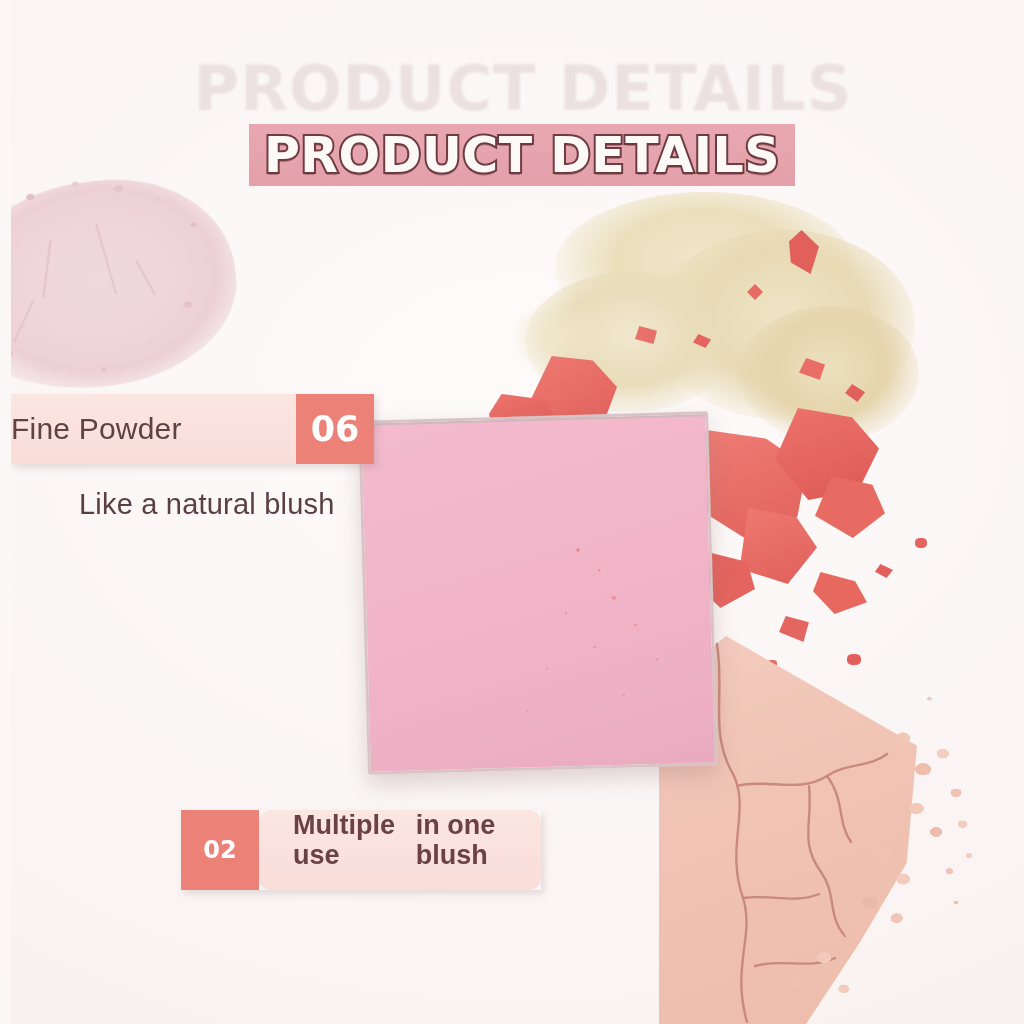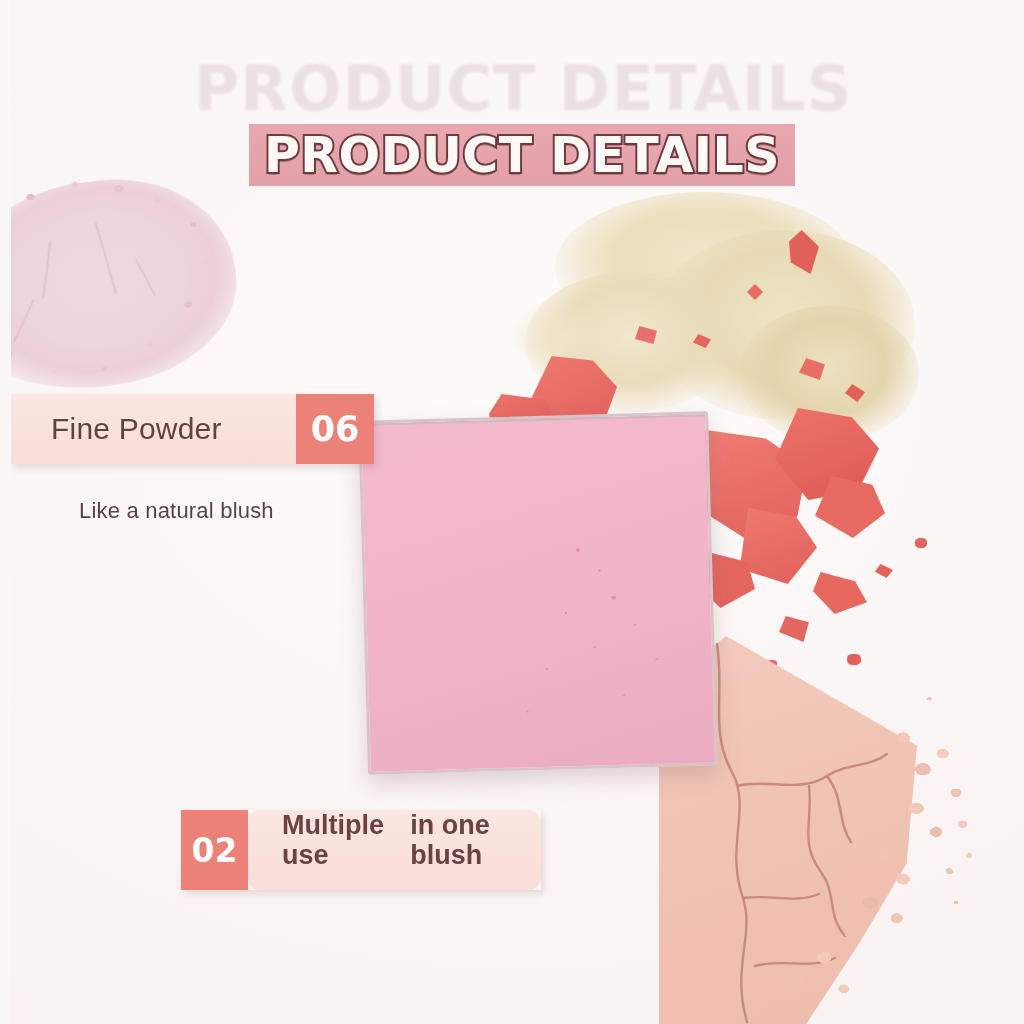--- a/index.html
+++ b/index.html
@@ -128,33 +128,33 @@
     display:flex;align-items:center;
   }
   .bar-num{
     background:#ec8178;
     display:flex;align-items:center;justify-content:center;
     color:#fff;font-weight:bold;
     font-family:"DejaVu Sans", sans-serif;
   }
 
   #bar-01{left:0;top:394px;width:363px;height:70px;}
-  #bar-01 .bar-text{flex:1;padding-left:40px;}
+  #bar-01 .bar-text{flex:1;}
   #bar-01 .bar-title{
     font-size:30px;color:#5f4244;letter-spacing:.2px;
   }
   #bar-01 .bar-num{width:78px;font-size:35px;}
 
   #sub-01{
-    left:68px;top:498px;font-size:22px;color:#5b3f41;
+    left:68px;top:488px;font-size:29px;color:#5b3f41;
     letter-spacing:.2px;
   }
 
   #bar-02{left:170px;top:810px;width:360px;height:80px;}
-  #bar-02 .bar-num{width:67px;font-size:33px;}
+  #bar-02 .bar-num{width:78px;font-size:24px;}
   #bar-02 .bar-text{
     flex:1;padding-left:34px;flex-direction:row;
     align-items:flex-start;justify-content:center;border-radius:12px;
   }
   #bar-02 .bar-title{
     font-size:27px;color:#6a4246;line-height:1.12;font-weight:600;
   }
 
   #sub-02{
     left:288px;top:908px;font-size:28px;color:#6a4a4c;

